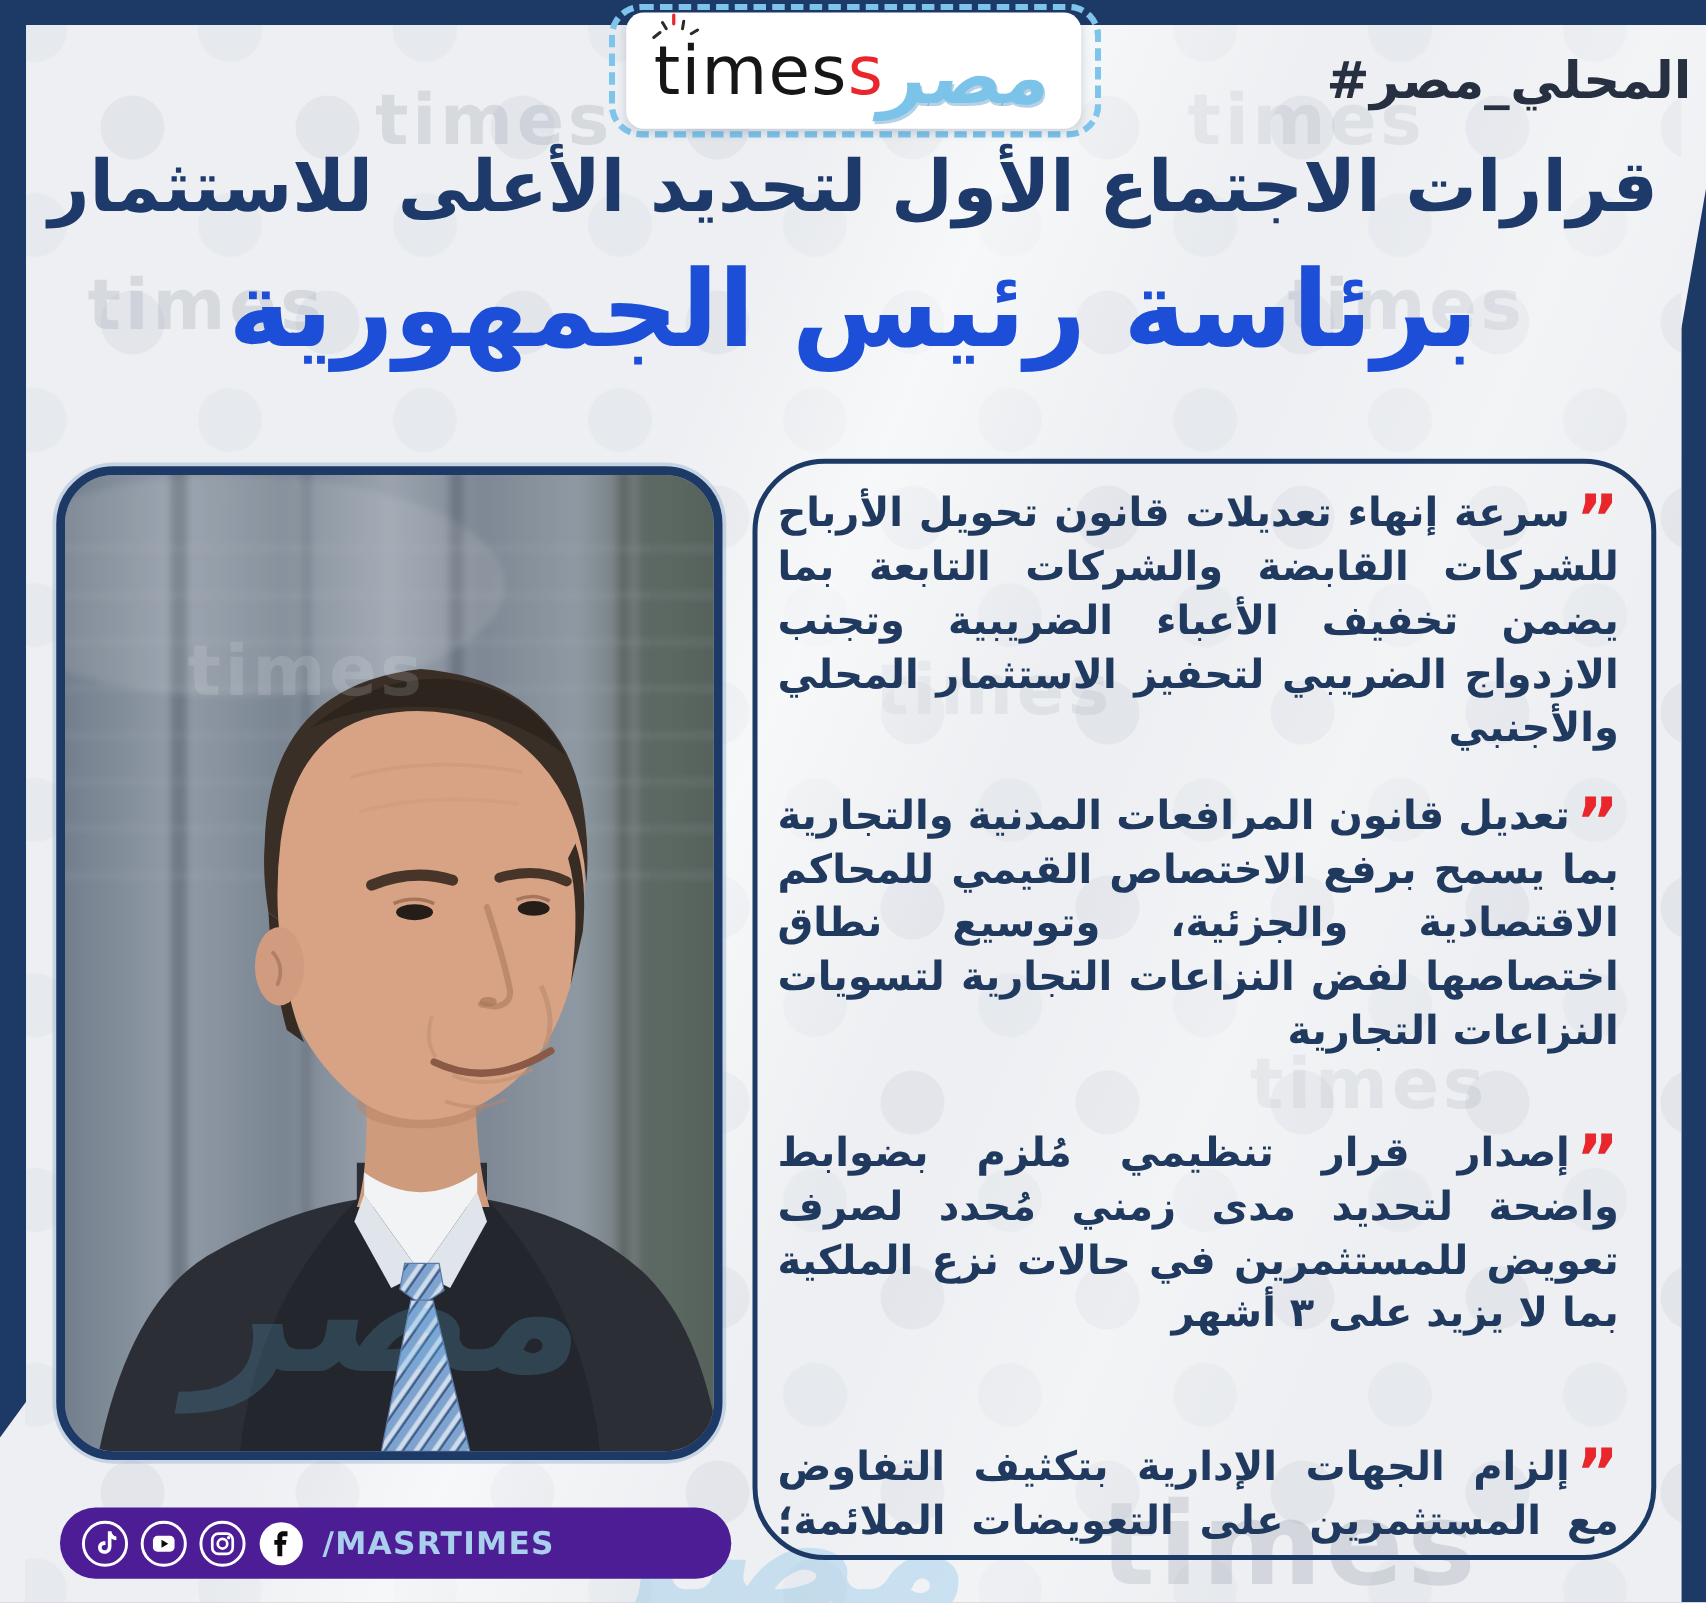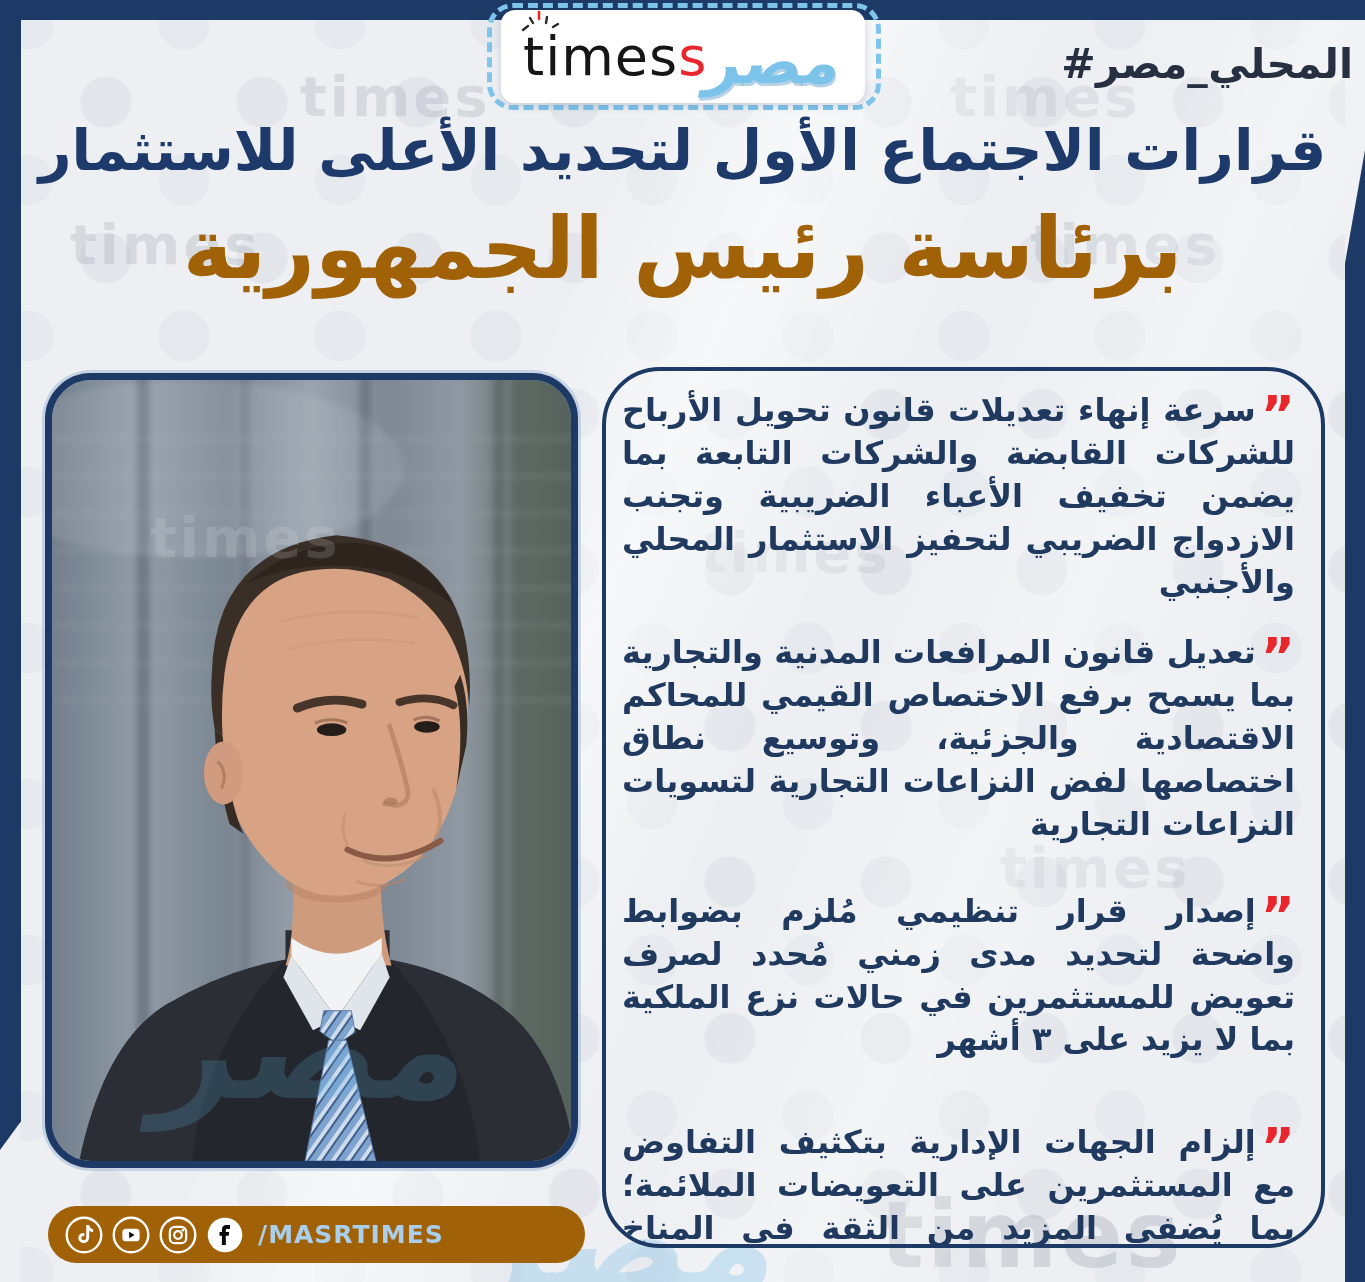--- a/index.html
+++ b/index.html
@@ -63,50 +63,50 @@
   }
   
   .title{
     position:absolute;left:30px;right:30px;top:116px;z-index:3;margin:0;
     direction:rtl;text-align:center;
     font-size:57px;font-weight:bold;color:#1e3a6b;line-height:1.2;
   }
   .subtitle{
     position:absolute;left:30px;right:30px;top:200px;z-index:3;margin:0;
     direction:rtl;text-align:center;
-    font-size:85px;font-weight:bold;color:#a16207;line-height:1.15;
+    font-size:85px;font-weight:bold;color:#1d4ed8;line-height:1.15;
   }
   
   .photo{
     position:absolute;left:45px;top:373px;width:533px;height:795px;z-index:3;margin:0;
     border:7px solid #1d3a66;border-radius:46px;overflow:hidden;background:#8a95a3;
     box-shadow:0 0 0 3px rgba(140,170,205,.40);
   }
   .photo svg{display:block;width:100%;height:100%;}
   
   .panel{
     position:absolute;left:602px;top:367px;width:723px;height:881px;z-index:3;
     border:4px solid #1d3a66;border-radius:58px;
     padding:18px 26px 10px 16px;direction:rtl;overflow:hidden;
   }
   .bullet{
     margin:0 0 28px 0;font-size:32px;font-weight:bold;color:#20395e;
     line-height:1.34;text-align:justify;
   }
-  .bullet.b2{margin-bottom:44px;}
-  .bullet.b3{margin-bottom:60px;}
+  .bullet.b2{margin-bottom:55px;}
+  .bullet.b3{margin-bottom:80px;}
   .bullet.b4{margin-bottom:0;}
   .qmark{
     color:#e8262b;font-size:52px;font-weight:bold;line-height:0;
     vertical-align:-12px;letter-spacing:-3px;padding-left:5px;
   }
   
   .social{
     position:absolute;left:48px;top:1206px;width:537px;height:57px;z-index:4;
-    background:#a16207;border-radius:29px;
+    background:#4c1d95;border-radius:29px;
     display:flex;justify-content:space-between;
     padding:0 20px 0 16px;direction:ltr;
   }
   .sgroup{display:flex;align-items:center;gap:7px;}
   .sicon{width:40px;height:40px;flex:none;}
   .handle{color:#a9cfec;font-size:25px;font-weight:bold;letter-spacing:1px;margin-left:6px;}
 </style>
 </head>
 <body>
 

